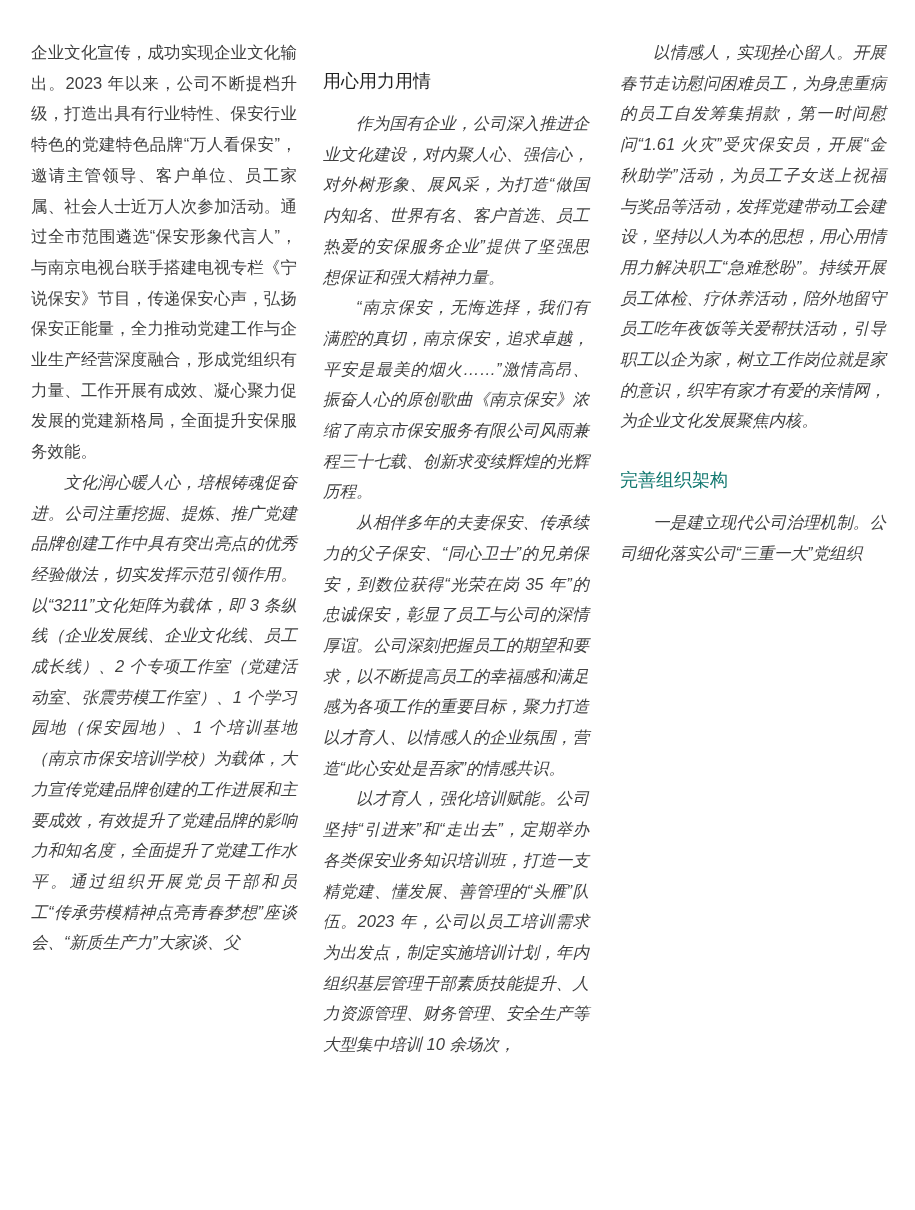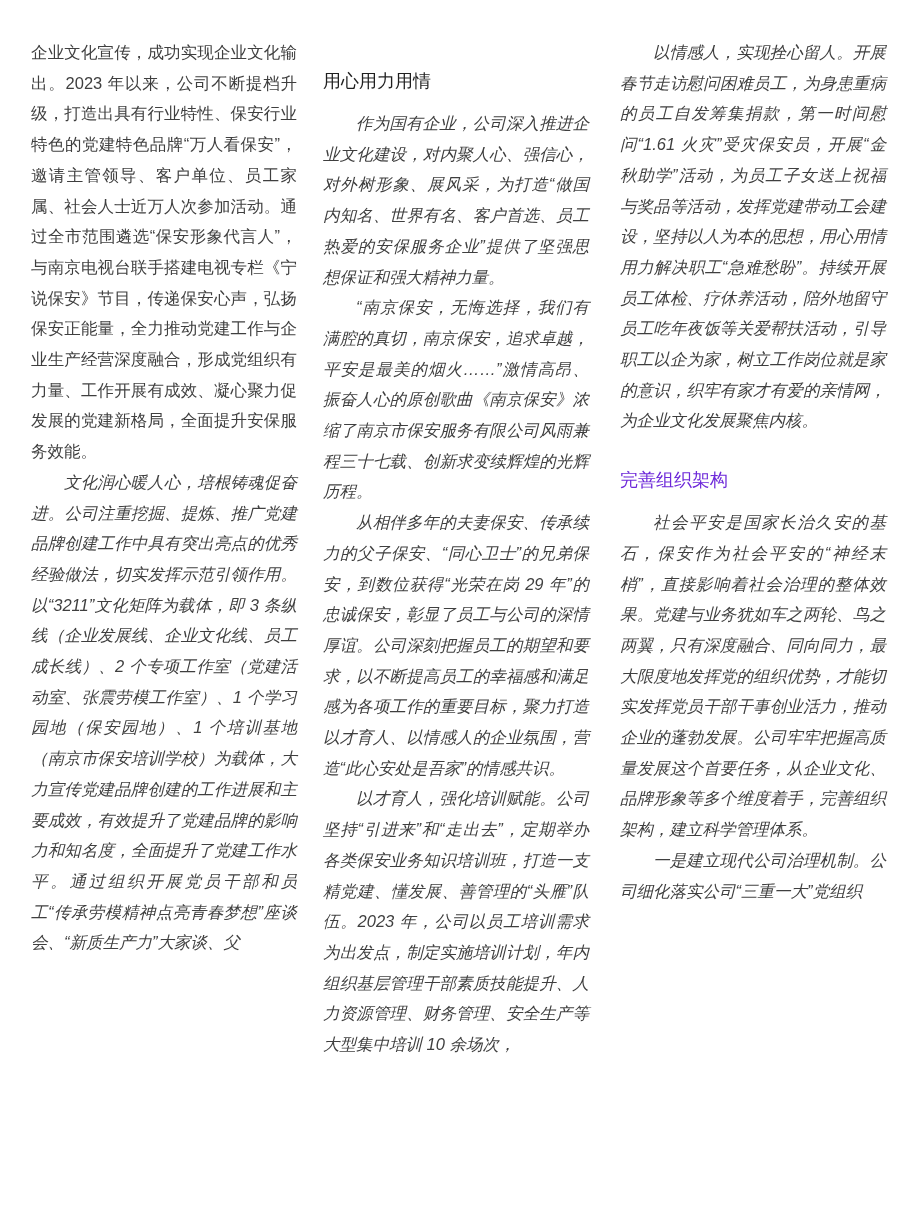--- a/index.html
+++ b/index.html
@@ -50,24 +50,23 @@
   <div class="col col1" style="color: rgb(63, 63, 63);">
       <p class="para">企业文化宣传，成功实现企业文化输出。2023 年以来，公司不断提档升级，打造出具有行业特性、保安行业特色的党建特色品牌“万人看保安”，邀请主管领导、客户单位、员工家属、社会人士近万人次参加活动。通过全市范围遴选“保安形象代言人”，与南京电视台联手搭建电视专栏《宁说保安》节目，传递保安心声，弘扬保安正能量，全力推动党建工作与企业生产经营深度融合，形成党组织有力量、工作开展有成效、凝心聚力促发展的党建新格局，全面提升安保服务效能。</p>
       <p class="para indent">文化润心暖人心，培根铸魂促奋进。公司注重挖掘、提炼、推广党建品牌创建工作中具有突出亮点的优秀经验做法，切实发挥示范引领作用。以“3211”文化矩阵为载体，即 3 条纵线（企业发展线、企业文化线、员工成长线）、2 个专项工作室（党建活动室、张震劳模工作室）、1 个学习园地（保安园地）、1 个培训基地（南京市保安培训学校）为载体，大力宣传党建品牌创建的工作进展和主要成效，有效提升了党建品牌的影响力和知名度，全面提升了党建工作水平。通过组织开展党员干部和员工“传承劳模精神点亮青春梦想”座谈会、“新质生产力”大家谈、父</p>
     </div>
   <div class="col col2" style="color: rgb(63, 63, 63);">
       <div class="heading" style="color: rgb(31, 31, 31);">
         <div>用心用力用情</div>
       </div>
       <p class="para indent">作为国有企业，公司深入推进企业文化建设，对内聚人心、强信心，对外树形象、展风采，为打造“做国内知名、世界有名、客户首选、员工热爱的安保服务企业”提供了坚强思想保证和强大精神力量。</p>
       <p class="para indent">“南京保安，无悔选择，我们有满腔的真切，南京保安，追求卓越，平安是最美的烟火……”激情高昂、振奋人心的原创歌曲《南京保安》浓缩了南京市保安服务有限公司风雨兼程三十七载、创新求变续辉煌的光辉历程。</p>
-      <p class="para indent">从相伴多年的夫妻保安、传承续力的父子保安、“同心卫士”的兄弟保安，到数位获得“光荣在岗 29 年”的忠诚保安，彰显了员工与公司的深情厚谊。公司深刻把握员工的期望和要求，以不断提高员工的幸福感和满足感为各项工作的重要目标，聚力打造以才育人、以情感人的企业氛围，营造“此心安处是吾家”的情感共识。</p>
+      <p class="para indent">从相伴多年的夫妻保安、传承续力的父子保安、“同心卫士”的兄弟保安，到数位获得“光荣在岗 35 年”的忠诚保安，彰显了员工与公司的深情厚谊。公司深刻把握员工的期望和要求，以不断提高员工的幸福感和满足感为各项工作的重要目标，聚力打造以才育人、以情感人的企业氛围，营造“此心安处是吾家”的情感共识。</p>
       <p class="para indent">以才育人，强化培训赋能。公司坚持“引进来”和“走出去”，定期举办各类保安业务知识培训班，打造一支精党建、懂发展、善管理的“头雁”队伍。2023 年，公司以员工培训需求为出发点，制定实施培训计划，年内组织基层管理干部素质技能提升、人力资源管理、财务管理、安全生产等大型集中培训 10 余场次，</p>
     </div>
   <div class="col col3" style="color: rgb(63, 63, 63);">
       <p class="para indent">以情感人，实现拴心留人。开展春节走访慰问困难员工，为身患重病的员工自发筹集捐款，第一时间慰问“1.61 火灾”受灾保安员，开展“金秋助学”活动，为员工子女送上祝福与奖品等活动，发挥党建带动工会建设，坚持以人为本的思想，用心用情用力解决职工“急难愁盼”。持续开展员工体检、疗休养活动，陪外地留守员工吃年夜饭等关爱帮扶活动，引导职工以企为家，树立工作岗位就是家的意识，织牢有家才有爱的亲情网，为企业文化发展聚焦内核。</p>
-      <div class="heading" style="color: #6d28d9;">
+      <div class="heading" style="color: #0f766e;">
         <div>完善组织架构</div>
       </div>
-      <p class="para indent">社会平安是国家长治久安的基石，保安作为社会平安的“神经末梢”，直接影响着社会治理的整体效果。党建与业务犹如车之两轮、鸟之两翼，只有深度融合、同向同力，最大限度地发挥党的组织优势，才能切实发挥党员干部干事创业活力，推动企业的蓬勃发展。公司牢牢把握高质量发展这个首要任务，从企业文化、品牌形象等多个维度着手，完善组织架构，建立科学管理体系。</p>
       <p class="para indent">一是建立现代公司治理机制。公司细化落实公司“三重一大”党组织</p>
     </div>
 </div>
 
 </body></html>

